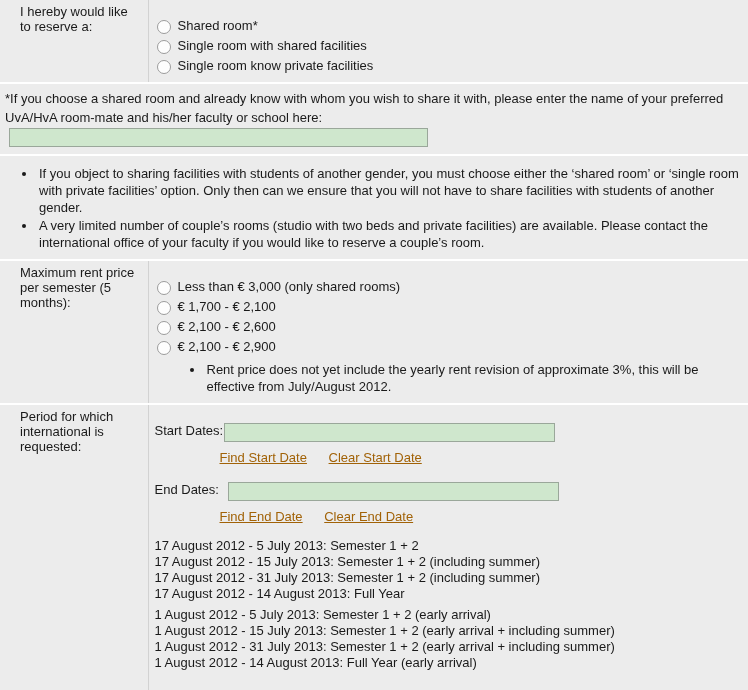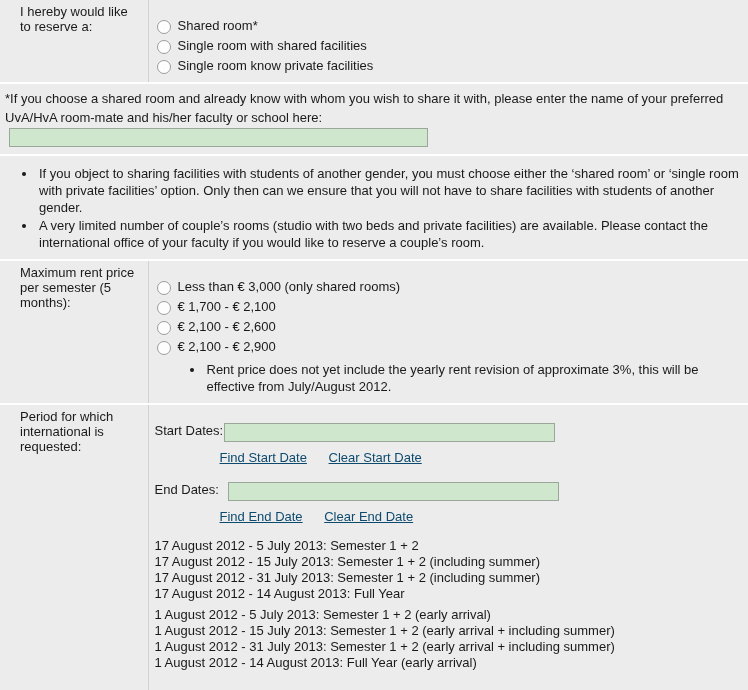--- a/index.html
+++ b/index.html
@@ -121,21 +121,21 @@
   .date-input {
     width: 325px;
     height: 15px;
     background: #cfe7cd;
     border: 1px solid #9aa79a;
   }
   .links-line {
     margin: 7px 0 0 67px;
   }
   .links-line a {
-    color: #0c4a6e;
+    color: #a16207;
     text-decoration: underline;
     margin-right: 18px;
   }
   .spacer-md { height: 15px; }
 
   .date-list {
     margin: 14px 0 0 2px;
     line-height: 16px;
   }
   .date-list .group + .group {

